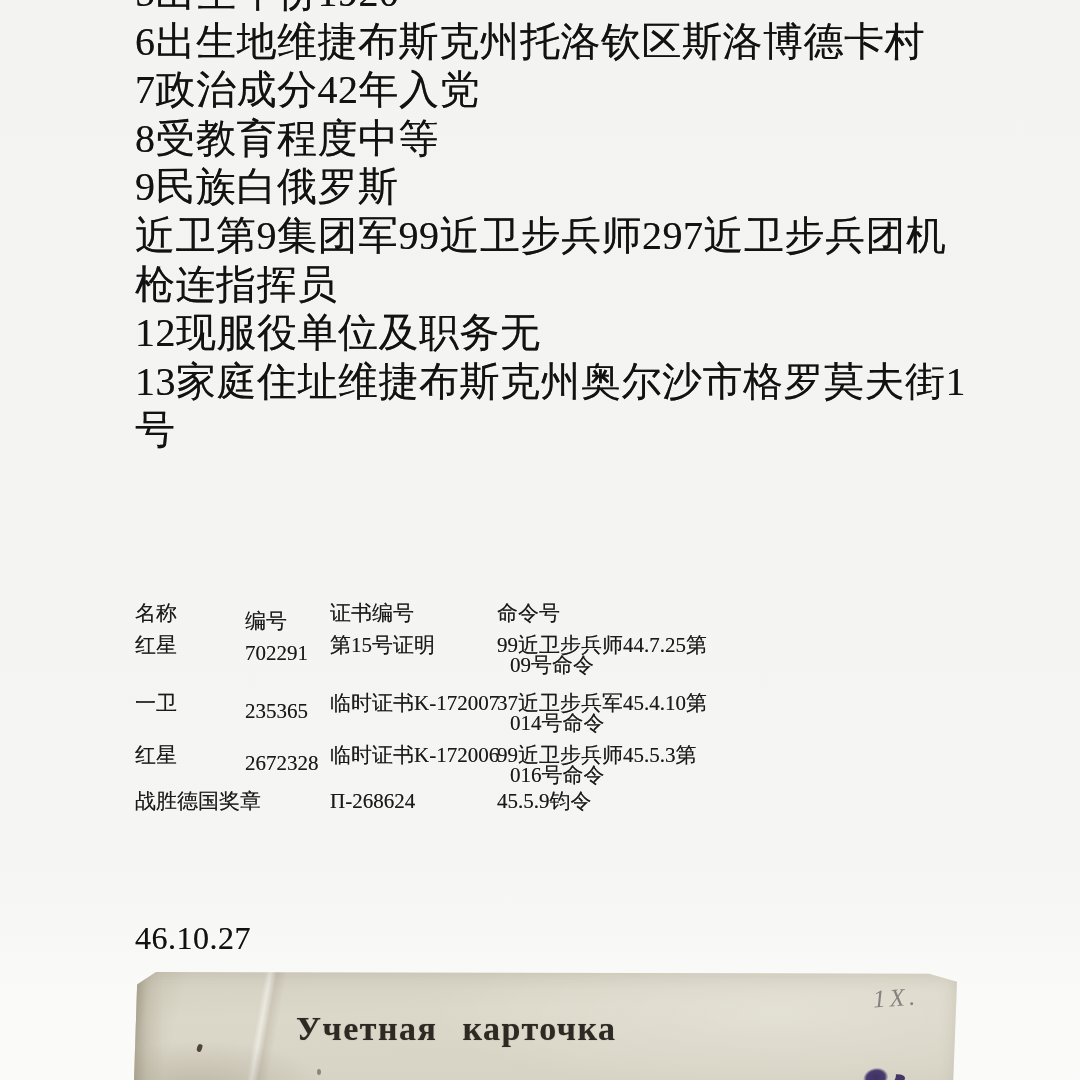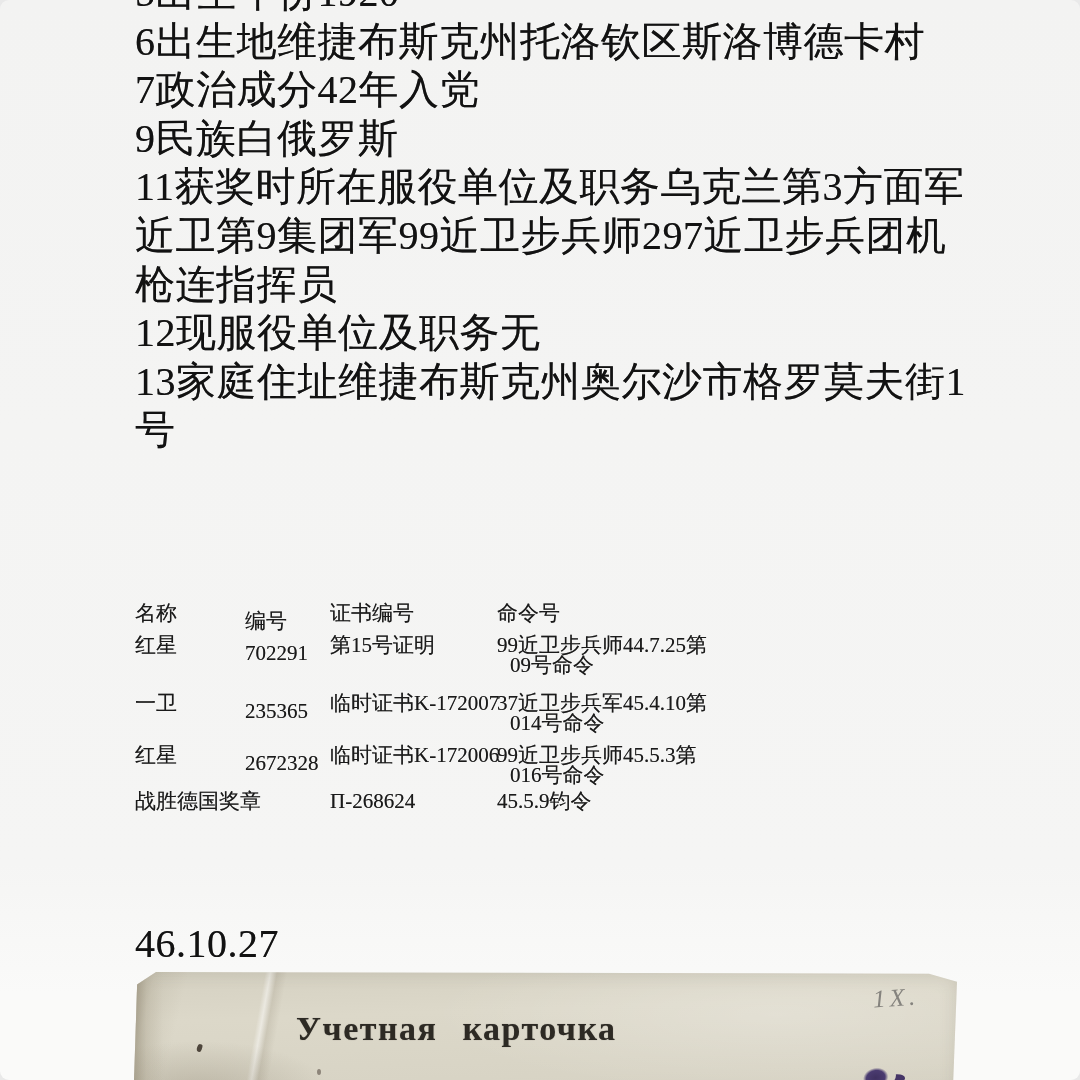--- a/index.html
+++ b/index.html
@@ -4,21 +4,20 @@
 <style>
   html,body{margin:0;padding:0;background:#e9e9e9;}
   #screen{
     position:relative;
     width:1080px;height:1080px;
     margin:0 auto;
     background:linear-gradient(180deg,#f3f3f2 0%,#f5f5f4 80%,#fafaf9 92%);
     overflow:hidden;
     font-family:"Liberation Serif","DejaVu Serif",serif;
     color:#141414;
-    border-radius:9px;
   }
   
   .body-text{
     position:absolute;left:135px;top:-31px;width:840px;
   }
   .text-line{
     font-size:40px;line-height:48.6px;letter-spacing:0.5px;
     white-space:nowrap;color:#121212;
     text-shadow:0 0 0.6px rgba(0,0,0,0.55);
   }
@@ -42,21 +41,21 @@
   .r-2{top:142px;}
   .r-3{top:188px;}
   
   .sig{
     position:absolute;left:135px;white-space:nowrap;
     font-size:40px;letter-spacing:0.5px;color:#121212;
     text-shadow:0 0 0.6px rgba(0,0,0,0.55);
   }
   .sig1{top:828px;}
   .sig2{top:874px;}
-  .sig3{top:920px;font-size:40px;}
+  .sig3{top:920px;font-size:32px;}
   
   .photo{
     position:absolute;left:133px;top:972px;width:824px;height:140px;
     background:
       radial-gradient(60% 80% at 78% 30%, rgba(255,255,255,0.22), transparent 70%),
       radial-gradient(22% 50% at 8% 85%, rgba(115,105,85,0.28), transparent 72%),
       linear-gradient(100deg, transparent 15.6%, rgba(255,255,255,0.45) 16.2%, rgba(125,115,95,0.16) 17%, transparent 18.2%),
       linear-gradient(103deg, rgba(148,140,120,0.6) 0%, rgba(188,182,164,0.38) 2.6%, rgba(0,0,0,0) 6.5%),
       linear-gradient(178deg,#d5d1c2,#dcd8c9 30%,#d8d4c5 70%,#d3cfc1);
     clip-path:polygon(0.5% 9%, 2.8% 0%, 96.6% 1.2%, 100% 7%, 99.4% 100%, 0% 100%);
@@ -89,22 +88,22 @@
 </style>
 </head>
 <body>
 
 <div id="screen">
 
   <div class="body-text">
     <div class="text-line">5出生年份1920</div>
     <div class="text-line">6出生地维捷布斯克州托洛钦区斯洛博德卡村</div>
     <div class="text-line">7政治成分42年入党</div>
+    <div class="text-line">8受教育程度中等</div>
     <div class="text-line">9民族白俄罗斯</div>
-    <div class="text-line">11获奖时所在服役单位及职务乌克兰第3方面军</div>
     <div class="text-line">近卫第9集团军99近卫步兵师297近卫步兵团机</div>
     <div class="text-line">枪连指挥员</div>
     <div class="text-line">12现服役单位及职务无</div>
     <div class="text-line">13家庭住址维捷布斯克州奥尔沙市格罗莫夫街1</div>
     <div class="text-line">号</div>
   </div>
 
   <div class="awards">
     <div class="t-row r-h">
       <span class="c-name">名称</span>

